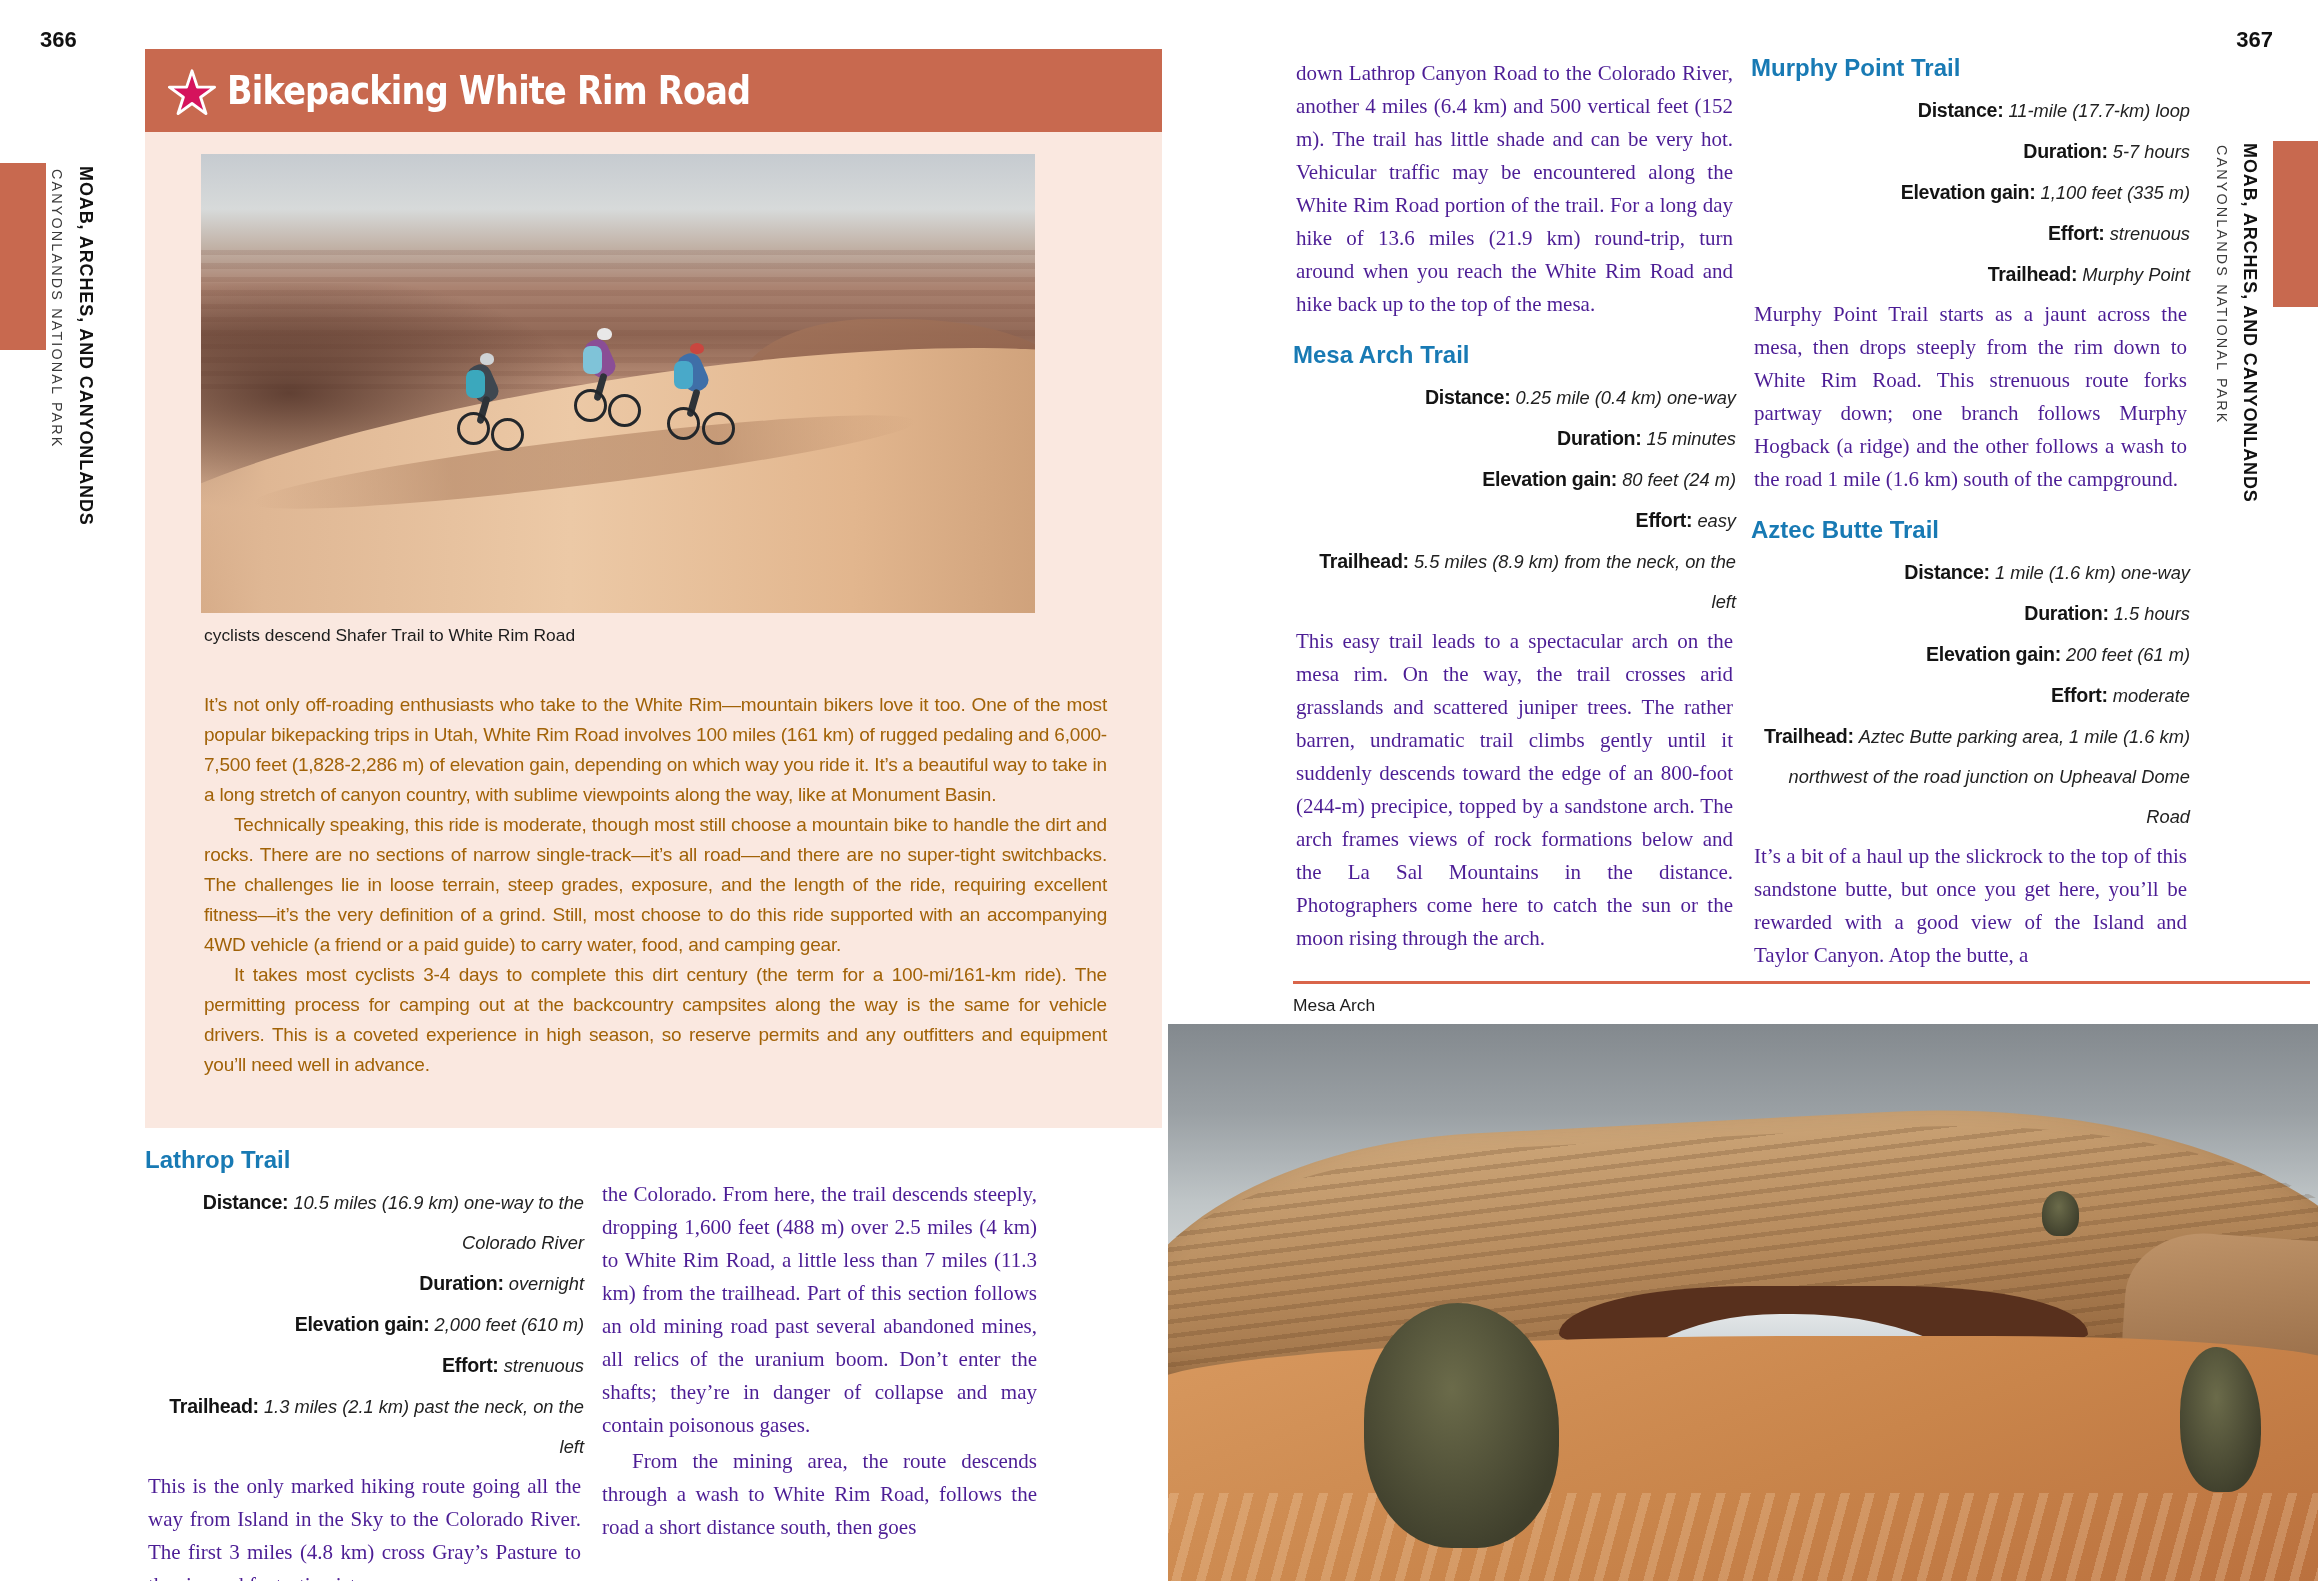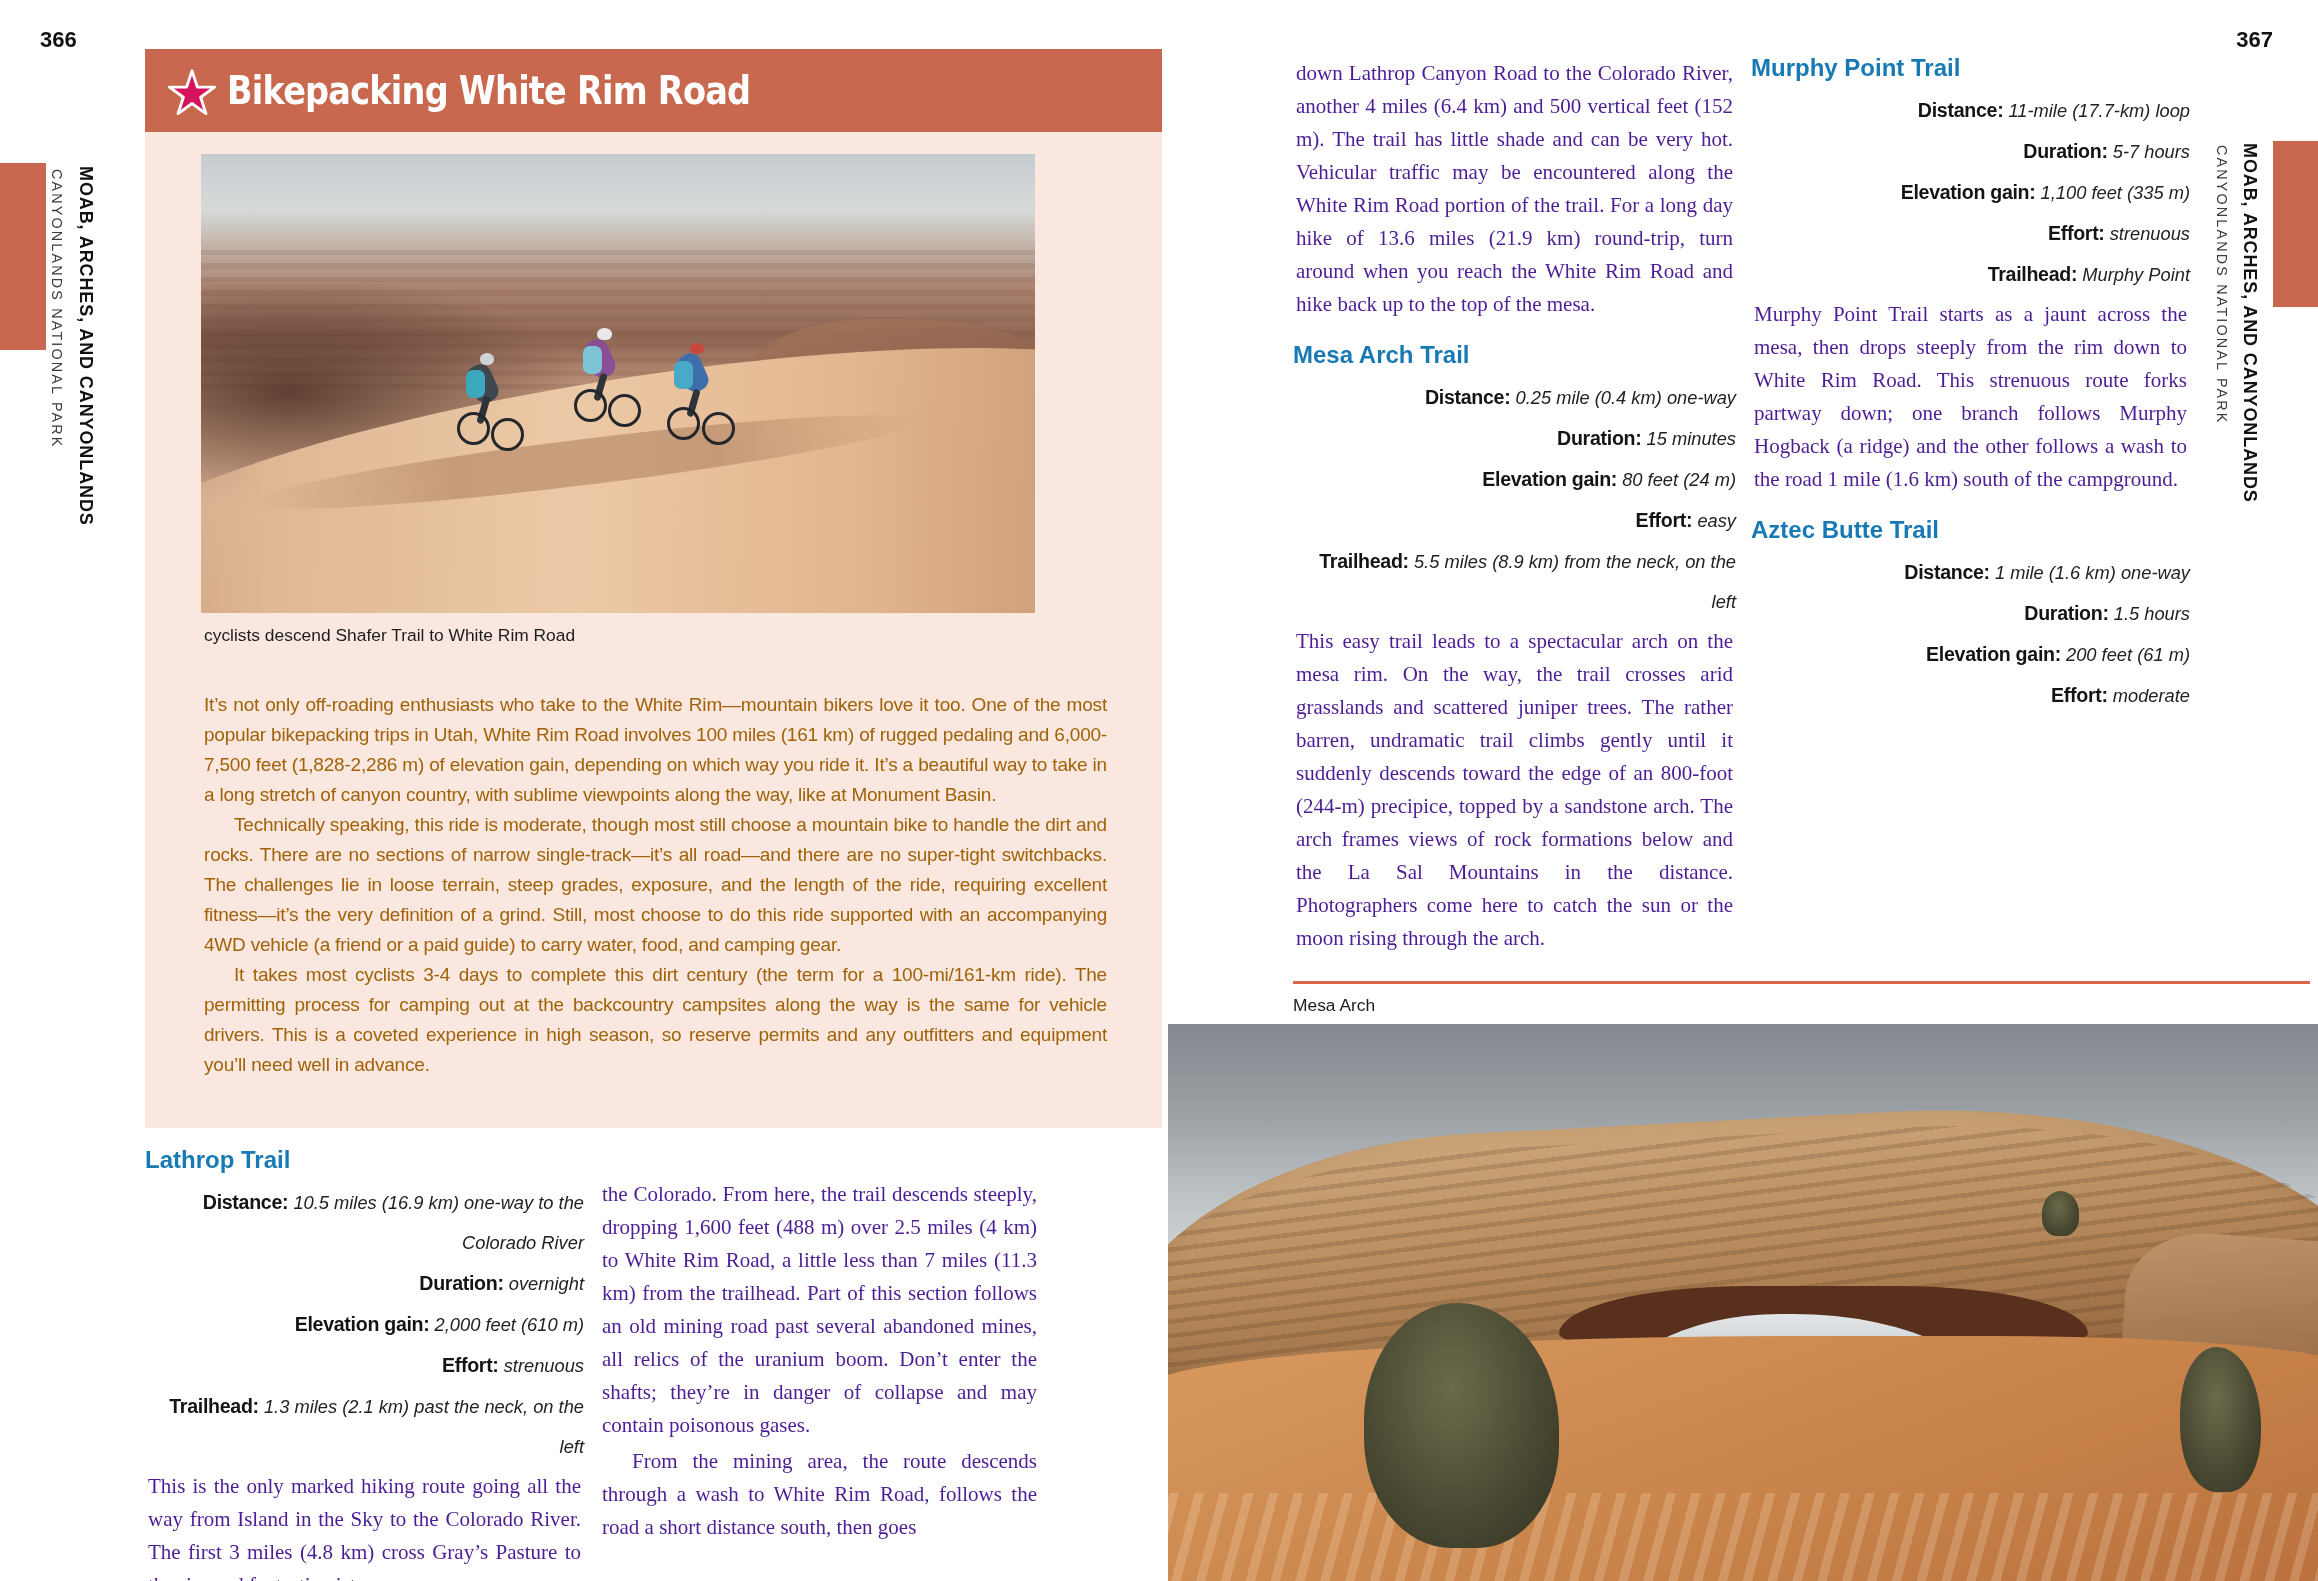--- a/index.html
+++ b/index.html
@@ -209,20 +209,22 @@
     <p class="stat"><span class="sl">Elevation gain:</span> <span class="sv">1,100 feet (335 m)</span></p>
     <p class="stat"><span class="sl">Effort:</span> <span class="sv">strenuous</span></p>
     <p class="stat"><span class="sl">Trailhead:</span> <span class="sv">Murphy Point</span></p>
     <p class="serif">Murphy Point Trail starts as a jaunt across the mesa, then drops steeply from the rim down to White Rim Road. This strenuous route forks partway down; one branch follows Murphy Hogback (a ridge) and the other follows a wash to the road 1 mile (1.6 km) south of the campground.</p>
 
     <h3 class="bluehead mt">Aztec Butte Trail</h3>
     <p class="stat"><span class="sl">Distance:</span> <span class="sv">1 mile (1.6 km) one-way</span></p>
     <p class="stat"><span class="sl">Duration:</span> <span class="sv">1.5 hours</span></p>
     <p class="stat"><span class="sl">Elevation gain:</span> <span class="sv">200 feet (61 m)</span></p>
     <p class="stat"><span class="sl">Effort:</span> <span class="sv">moderate</span></p>
+    <p class="stat"><span class="sl">Trailhead:</span> <span class="sv">Aztec Butte parking area, 1 mile (1.6 km) northwest of the road junction on Upheaval Dome Road</span></p>
+    <p class="serif">It’s a bit of a haul up the slickrock to the top of this sandstone butte, but once you get here, you’ll be rewarded with a good view of the Island and Taylor Canyon. Atop the butte, a</p>
   </div>
 
   <div class="rule"></div>
   <div class="caption cap2">Mesa Arch</div>
 
   <div class="photo2">
     <div class="archmass"></div>
     <div class="archtex"></div>
     <div class="archunder"></div>
     <div class="archhole">

